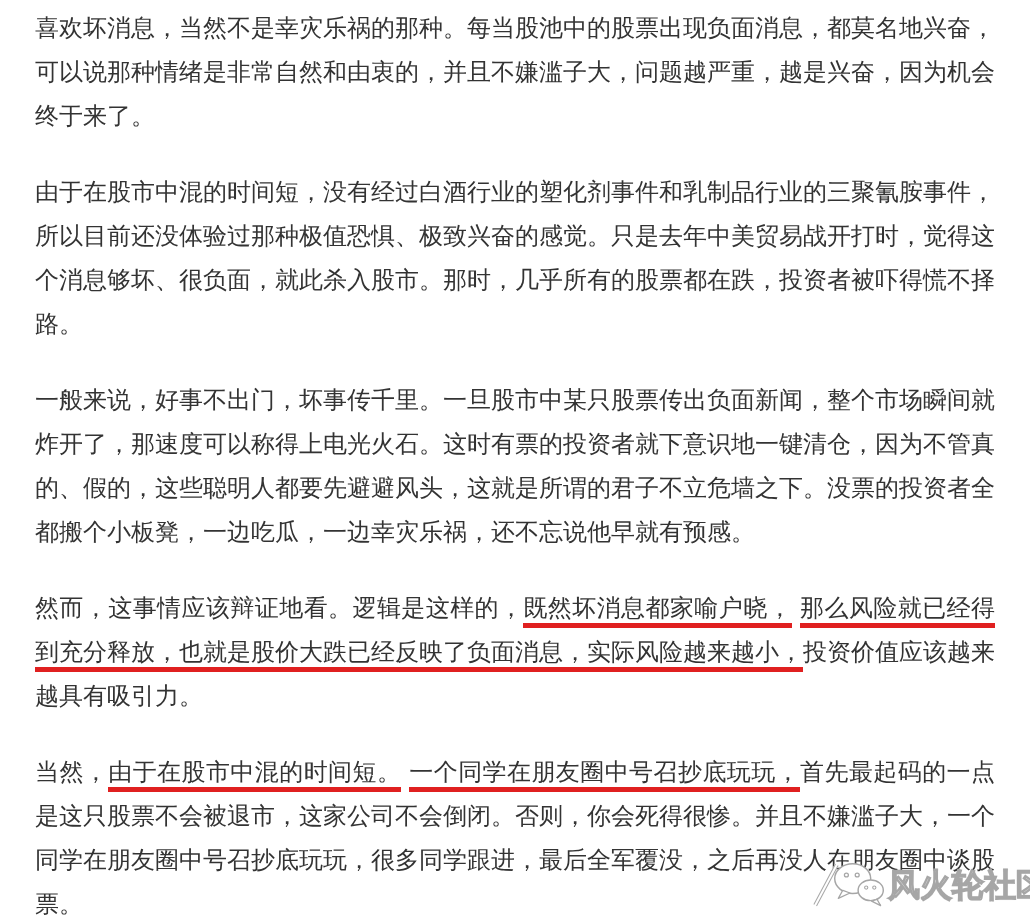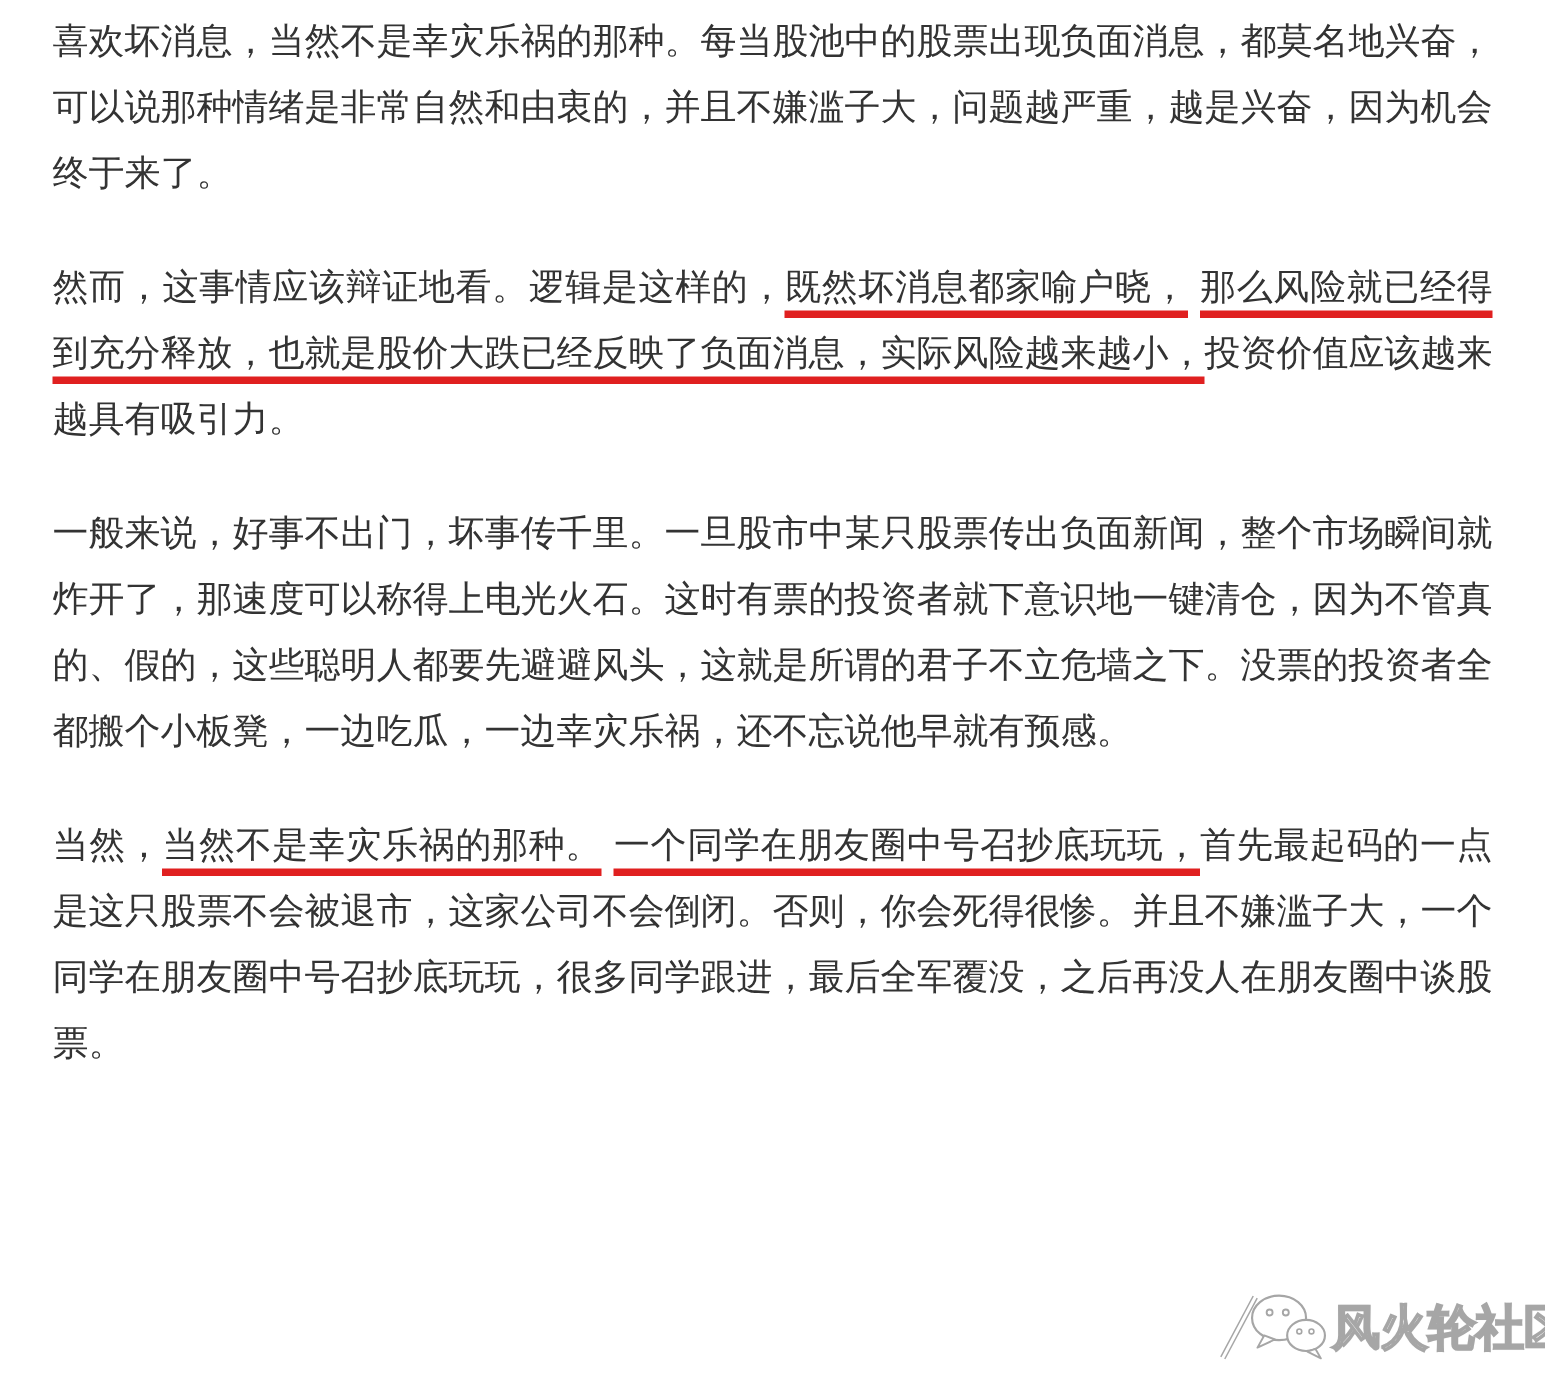--- a/index.html
+++ b/index.html
@@ -70,23 +70,24 @@
     white-space:nowrap;
   }
 </style>
 </head>
 <body>
 
 <div class="article">
 
   <div>
       <p class="para"><span>喜欢坏消息，当然不是幸灾乐祸的那种。每当股池中的股票出现负面消息，都莫名地兴奋，可以说那种情绪是非常自然和由衷的，并且不嫌滥子大，问题越严重，越是兴奋，因为机会终于来了。</span></p>
+      <p class="para"><span>由于在股市中混的时间短，没有经过白酒行业的塑化剂事件和乳制品行业的三聚氰胺事件，所以目前还没体验过那种极值恐惧、极致兴奋的感觉。只是去年中美贸易战开打时，觉得这个消息够坏、很负面，就此杀入股市。那时，几乎所有的股票都在跌，投资者被吓得慌不择路。</span></p>
+      <p class="para"><span>一般来说，好事不出门，坏事传千里。一旦股市中某只股票传出负面新闻，整个市场瞬间就炸开了，那速度可以称得上电光火石。这时有票的投资者就下意识地一键清仓，因为不管真的、假的，这些聪明人都要先避避风头，这就是所谓的君子不立危墙之下。没票的投资者全都搬个小板凳，一边吃瓜，一边幸灾乐祸，还不忘说他早就有预感。</span></p>
       <p class="para"><span>然而，这事情应该辩证地看。逻辑是这样的，</span><span class="redline" style="margin-right: 8px;">既然坏消息都家喻户晓，</span><span class="redline">那么风险就已经得到充分释放，也就是股价大跌已经反映了负面消息，实际风险越来越小，</span><span>投资价值应该越来越具有吸引力。</span></p>
-      <p class="para"><span>一般来说，好事不出门，坏事传千里。一旦股市中某只股票传出负面新闻，整个市场瞬间就炸开了，那速度可以称得上电光火石。这时有票的投资者就下意识地一键清仓，因为不管真的、假的，这些聪明人都要先避避风头，这就是所谓的君子不立危墙之下。没票的投资者全都搬个小板凳，一边吃瓜，一边幸灾乐祸，还不忘说他早就有预感。</span></p>
-      <p class="para"><span>当然，</span><span class="redline" style="margin-right: 8px;">当然不是幸灾乐祸的那种。</span><span class="redline">一个同学在朋友圈中号召抄底玩玩，</span><span>首先最起码的一点是这只股票不会被退市，这家公司不会倒闭。否则，你会死得很惨。并且不嫌滥子大，一个同学在朋友圈中号召抄底玩玩，很多同学跟进，最后全军覆没，之后再没人在朋友圈中谈股票。</span></p>
+      <p class="para"><span>当然，</span><span class="redline" style="margin-right: 8px;">由于在股市中混的时间短。</span><span class="redline">一个同学在朋友圈中号召抄底玩玩，</span><span>首先最起码的一点是这只股票不会被退市，这家公司不会倒闭。否则，你会死得很惨。并且不嫌滥子大，一个同学在朋友圈中号召抄底玩玩，很多同学跟进，最后全军覆没，之后再没人在朋友圈中谈股票。</span></p>
     </div>
 
   <div class="watermark">
     <div class="wm-slash"></div>
     <svg class="wm-icon" viewBox="0 0 60 52" xmlns="http://www.w3.org/2000/svg">
 
       <ellipse cx="23" cy="20" rx="20" ry="16.5" fill="#ffffff" stroke="#a6a6a6" stroke-width="1.6"></ellipse>
       <path d="M12 33 L7 42 L20 36 Z" fill="#ffffff" stroke="#a6a6a6" stroke-width="1.4" stroke-linejoin="round"></path>
       <circle cx="16" cy="16" r="2.2" fill="#ffffff" stroke="#a6a6a6" stroke-width="1.4"></circle>
       <circle cx="28" cy="16" r="2.2" fill="#ffffff" stroke="#a6a6a6" stroke-width="1.4"></circle>

